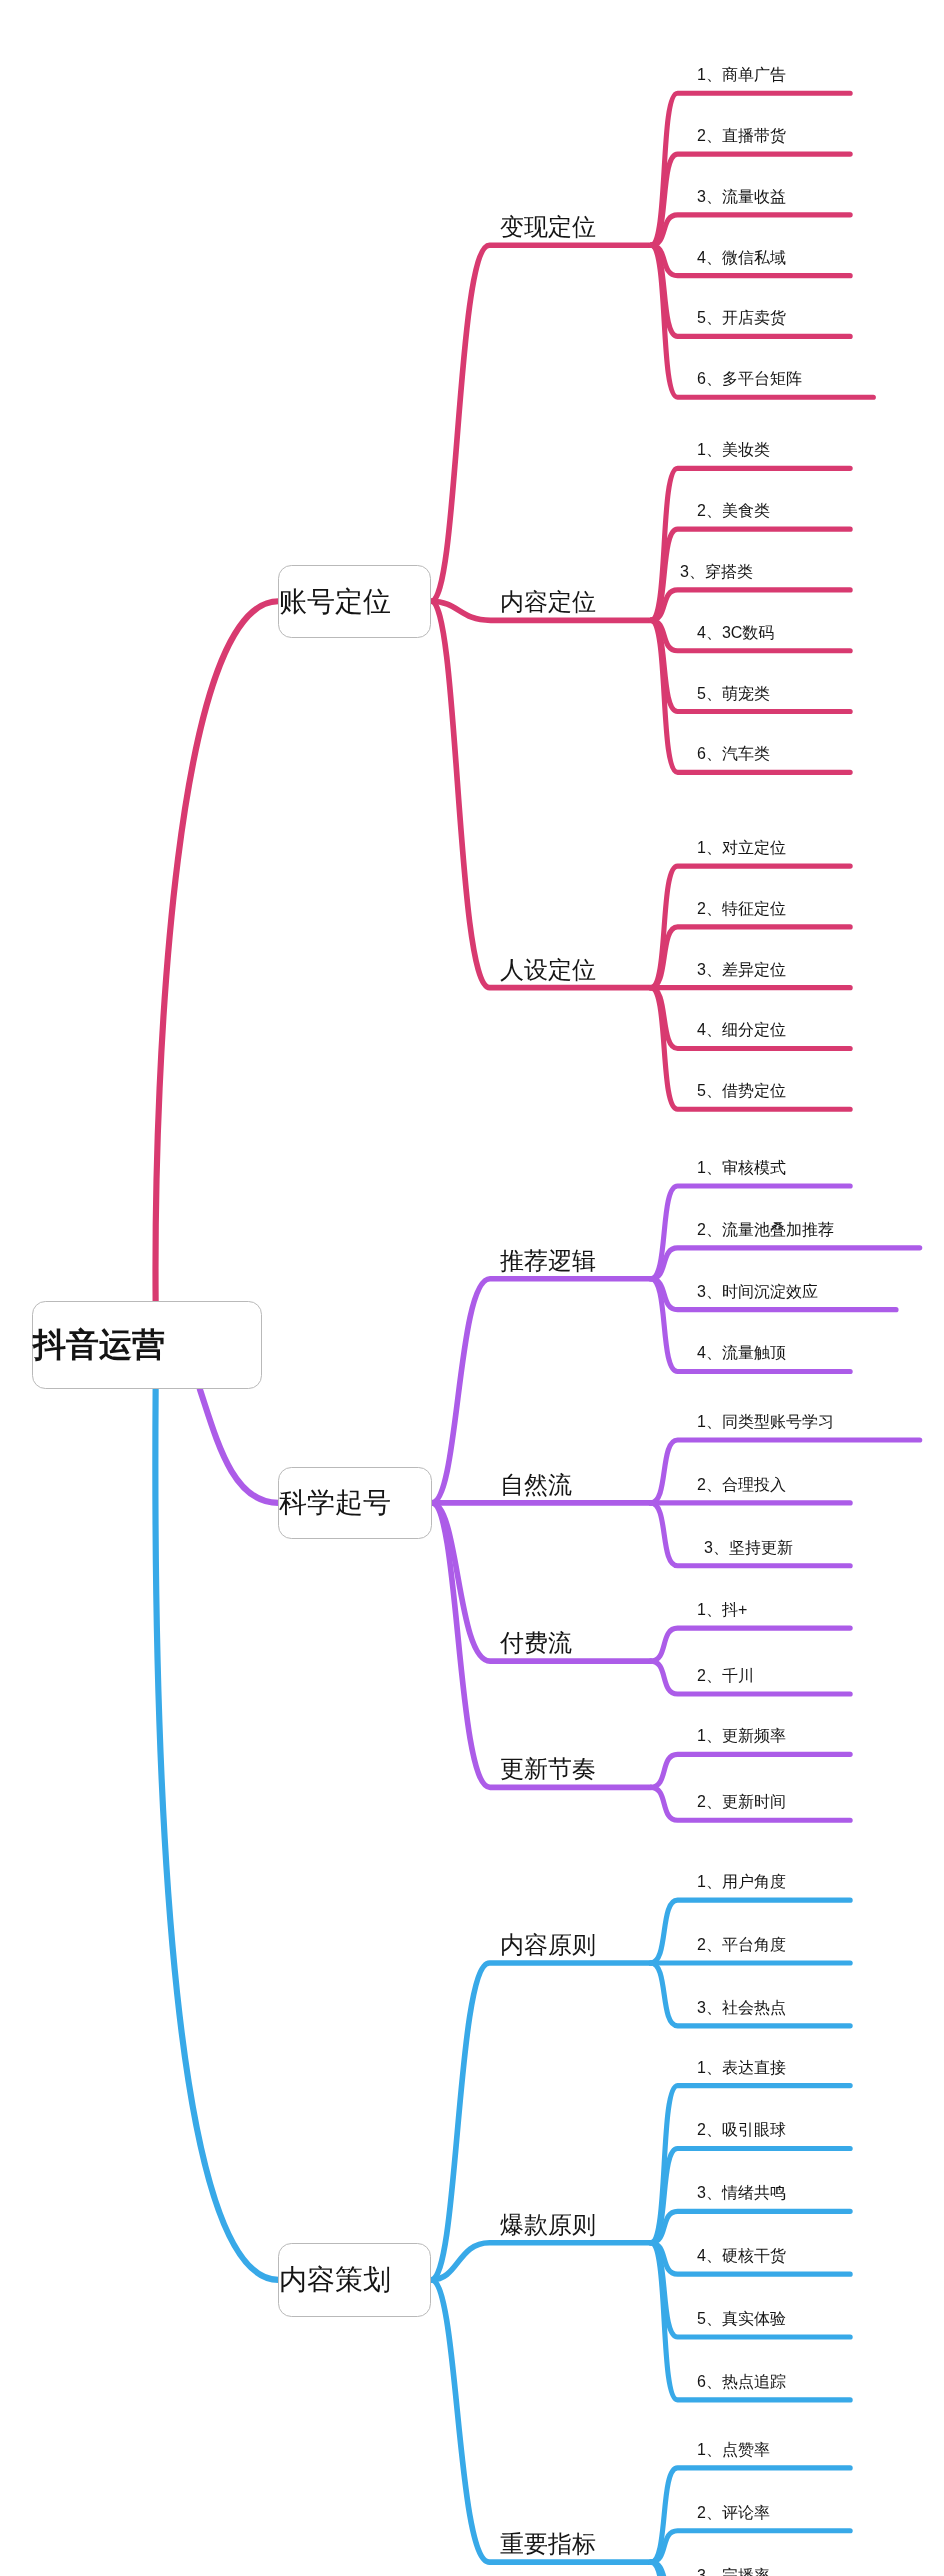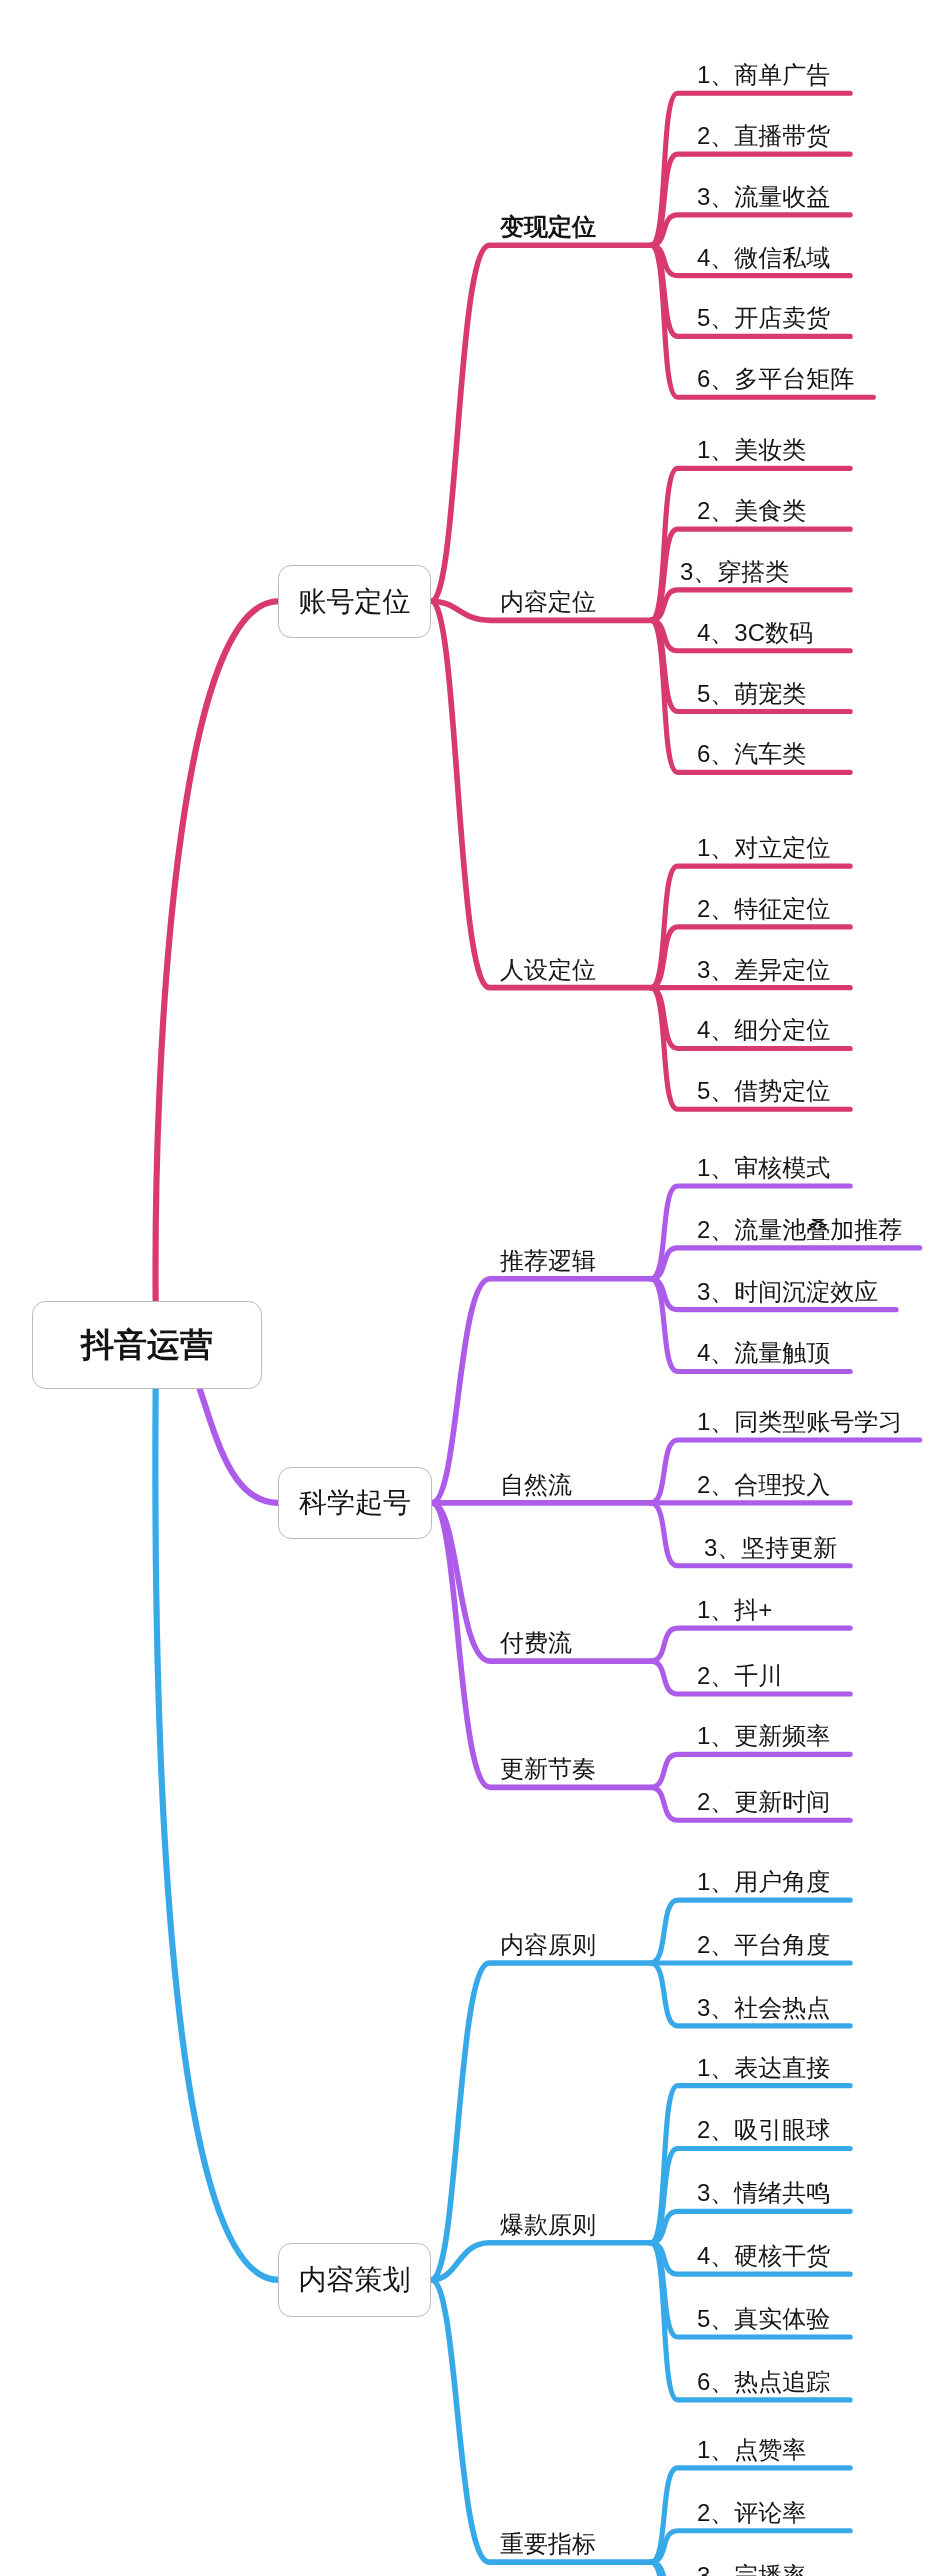--- a/index.html
+++ b/index.html
@@ -4,27 +4,27 @@
 <style>
   html,body{margin:0;padding:0;background:#ffffff;}
   #canvas{position:relative;width:945px;height:2691px;background:#ffffff;overflow:hidden;
           font-family:"Liberation Sans","DejaVu Sans",sans-serif;}
   svg#edges{position:absolute;left:0;top:0;width:945px;height:2691px;}
   svg#edges path{fill:none;stroke-linecap:round;stroke-linejoin:round;}
   .w12{stroke-width:12px;}
   .w11{stroke-width:11px;}
   .w10{stroke-width:10px;}
   .box{position:absolute;background:#ffffff;border:1.5px solid #b9b9b9;border-radius:13.4px;
-       display:flex;align-items:center;justify-content:center;color:#141414;
+       display:flex;align-items:center;color:#141414;
        box-sizing:border-box;white-space:nowrap;z-index:2;}
   .root-box{font-size:33px;font-weight:bold;}
   .l1-box{font-size:28px;font-weight:400;}
   .n2{position:absolute;font-size:24px;line-height:29px;height:29px;color:#151515;
       white-space:nowrap;z-index:2;}
-  .n3{position:absolute;font-size:24px;line-height:29px;height:29px;color:#151515;
+  .n3{position:absolute;font-size:16px;line-height:29px;height:29px;color:#151515;
       white-space:nowrap;z-index:2;}
 </style>
 </head>
 <body>
 
 <div id="canvas">
 
   <svg id="edges" viewBox="0 0 1834 5223">
 
     <g>
@@ -111,21 +111,21 @@
   <div class="box l1-box" style="left:278px;top:565px;width:153px;height:73px;">
     <span>账号定位</span>
   </div>
   <div class="box l1-box" style="left:278px;top:1467px;width:154px;height:72px;">
     <span>科学起号</span>
   </div>
   <div class="box l1-box" style="left:278px;top:2243px;width:153px;height:74px;">
     <span>内容策划</span>
   </div>
 
-  <div class="n2" style="left:500px;top:212px;font-weight:bold;">变现定位</div>
+  <div class="n2" style="left:500px;top:212px;">变现定位</div>
   <div class="n2" style="left:500px;top:587px;">内容定位</div>
   <div class="n2" style="left:500px;top:955px;">人设定位</div>
 
   <div class="n2" style="left:500px;top:1246px;">推荐逻辑</div>
   <div class="n2" style="left:500px;top:1470px;text-align:center;">自然流</div>
   <div class="n2" style="left:500px;top:1628px;">付费流</div>
   <div class="n2" style="left:500px;top:1754px;">更新节奏</div>
 
   <div class="n2" style="left:500px;top:1930px;">内容原则</div>
   <div class="n2" style="left:500px;top:2210px;">爆款原则</div>

